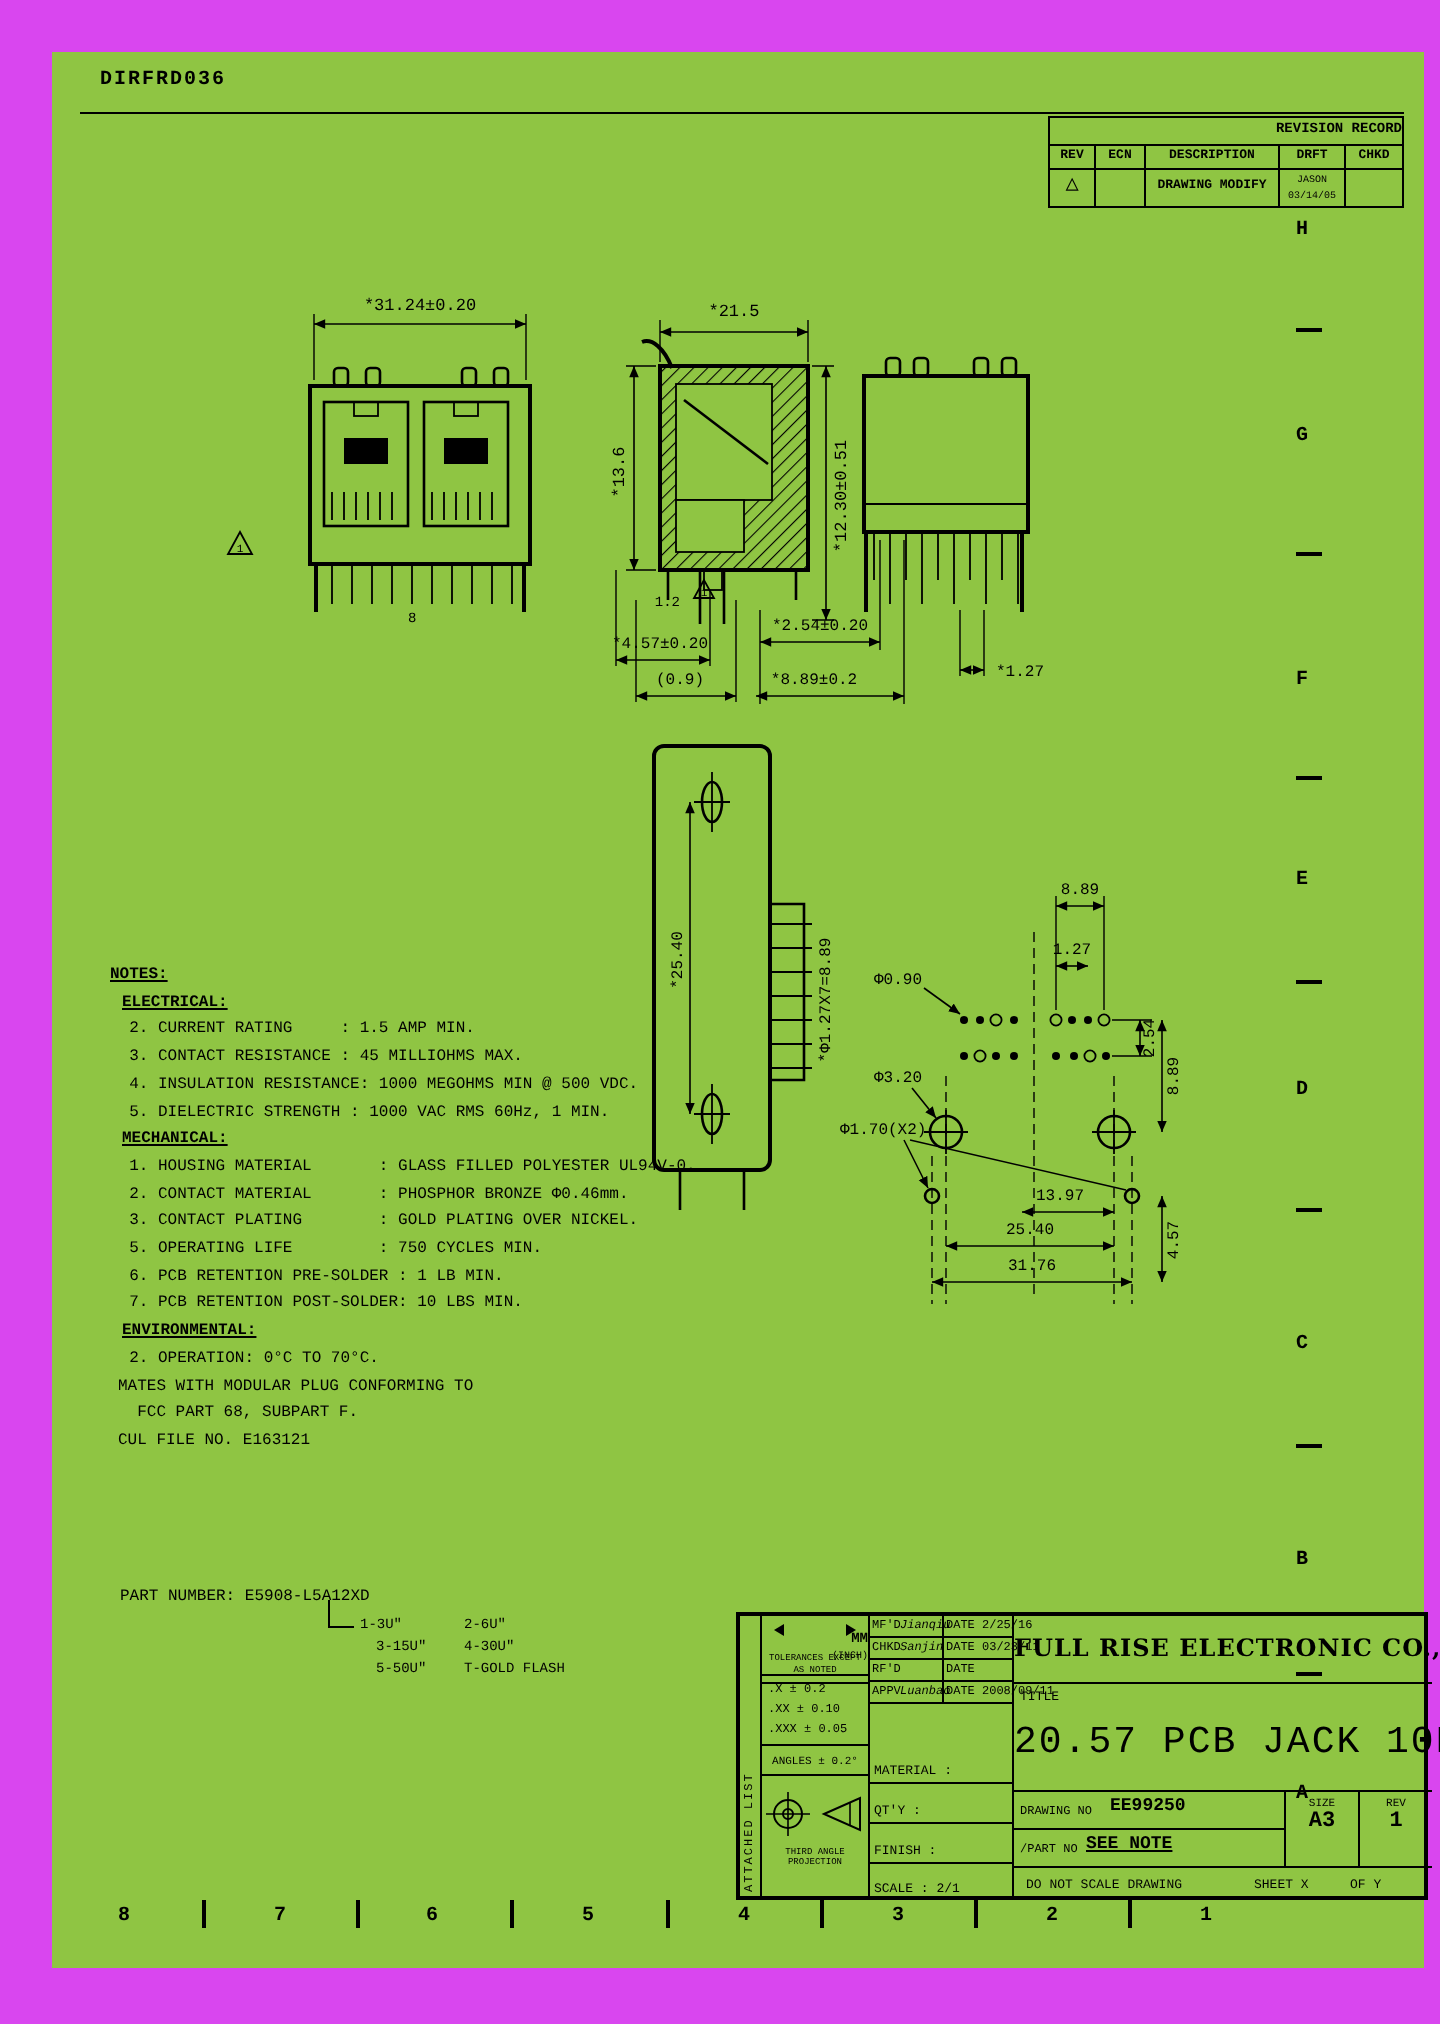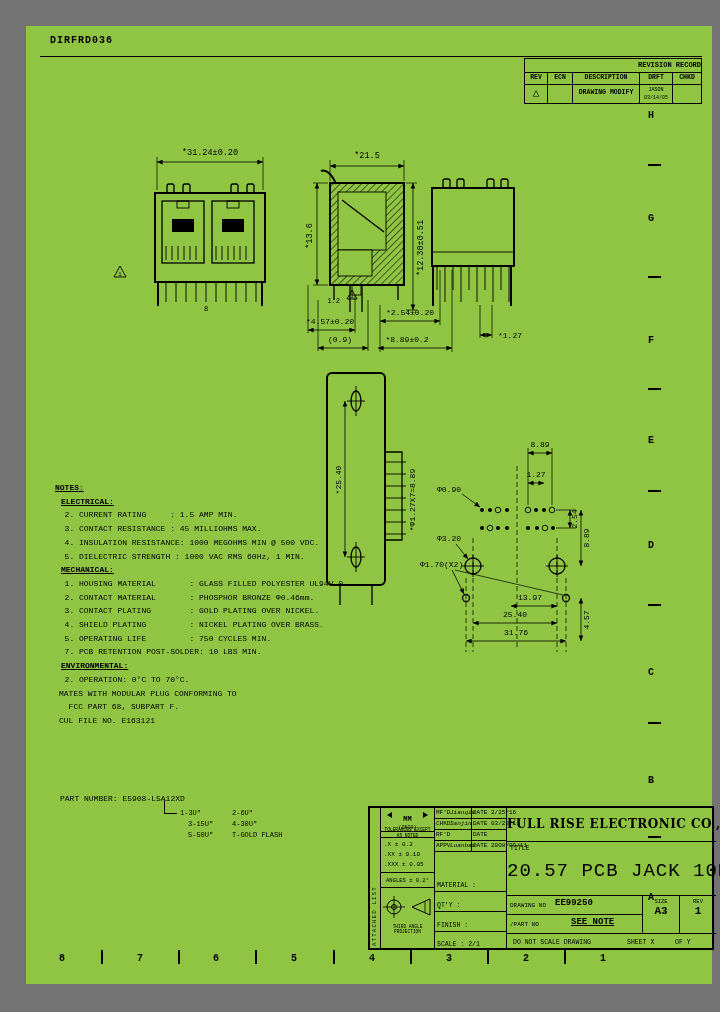--- a/index.html
+++ b/index.html
@@ -1,16 +1,16 @@
 <!DOCTYPE html>
 <html><head>
 <meta charset="utf-8">
 <style>
   html,body{margin:0;padding:0;background:#dfdff2;}
-  .page{position:relative;width:720px;height:1012px;background:#737373;overflow:hidden;
+  .page{position:relative;width:720px;height:1012px;background:#d946ef;overflow:hidden;
         font-family:"Liberation Mono",monospace;color:#000;}
   .abs{position:absolute;}
   .t{font-family:"Liberation Mono",monospace;color:#000;}
   .sheet{position:absolute;left:26px;top:26px;width:686px;height:958px;background:#8fc543;}
   .bb{border:1px solid #000;box-sizing:border-box;}
   .nl{white-space:pre;font-size:8px;line-height:13.7px;}
   .nh{font-weight:bold;text-decoration:underline;}
   svg text{font-family:"Liberation Mono",monospace;fill:#000;}
   .dim{stroke:#000;stroke-width:0.8;}
   .ext{stroke:#000;stroke-width:0.7;}
@@ -250,22 +250,22 @@
     <div class="nl nh">NOTES:</div>
     <div class="nl nh" style="padding-left:6px;">ELECTRICAL:</div>
     <div class="nl">  2. CURRENT RATING     : 1.5 AMP MIN.</div>
     <div class="nl">  3. CONTACT RESISTANCE : 45 MILLIOHMS MAX.</div>
     <div class="nl">  4. INSULATION RESISTANCE: 1000 MEGOHMS MIN @ 500 VDC.</div>
     <div class="nl">  5. DIELECTRIC STRENGTH : 1000 VAC RMS 60Hz, 1 MIN.</div>
     <div class="nl nh" style="padding-left:6px;">MECHANICAL:</div>
     <div class="nl">  1. HOUSING MATERIAL       : GLASS FILLED POLYESTER UL94V-0.</div>
     <div class="nl">  2. CONTACT MATERIAL       : PHOSPHOR BRONZE Φ0.46mm.</div>
     <div class="nl">  3. CONTACT PLATING        : GOLD PLATING OVER NICKEL.</div>
-    <div class="nl">  4. SHIELD PLATING         : NICKEL PLATING OVER BRASS.</div>
     <div class="nl">  5. OPERATING LIFE         : 750 CYCLES MIN.</div>
+    <div class="nl">  6. PCB RETENTION PRE-SOLDER : 1 LB MIN.</div>
     <div class="nl">  7. PCB RETENTION POST-SOLDER: 10 LBS MIN.</div>
     <div class="nl nh" style="padding-left:6px;">ENVIRONMENTAL:</div>
     <div class="nl">  2. OPERATION: 0°C TO 70°C.</div>
     <div class="nl" style="padding-left:4px;">MATES WITH MODULAR PLUG CONFORMING TO</div>
     <div class="nl" style="padding-left:4px;">  FCC PART 68, SUBPART F.</div>
     <div class="nl" style="padding-left:4px;">CUL FILE NO. E163121</div>
   </div>
 
   <div class="abs nl" style="left:60px;top:792px;font-size:8px;">PART NUMBER: E5908-L5A12XD</div>
   <div class="abs" style="left:164px;top:800px;width:12px;height:13px;border-left:1px solid #000;border-bottom:1px solid #000;"></div>
@@ -284,21 +284,21 @@
     </div>
   </div>
 
   <div class="abs" style="left:368px;top:806px;width:346px;height:144px;border:2px solid #000;box-sizing:border-box;">
 
     <div class="abs" style="left:0;top:0;width:11px;height:100%;border-right:1px solid #000;box-sizing:border-box;">
       <span style="position:absolute;left:1px;top:138px;font-size:6px;letter-spacing:1px;white-space:nowrap;transform:rotate(-90deg);transform-origin:0 0;">ATTACHED LIST</span>
     </div>
 
     <div class="abs" style="left:11px;top:0;width:54px;height:100%;border-right:1px solid #000;box-sizing:border-box;">
-      <div class="abs" style="left:0;top:0;width:100%;height:24px;border-bottom:1px solid #000;text-align:center;box-sizing:border-box;">
+      <div class="abs" style="left:0;top:0;width:100%;height:34px;border-bottom:1px solid #000;text-align:right;box-sizing:border-box;">
         <span style="position:absolute;left:6px;top:4px;width:0;height:0;border-top:3px solid transparent;border-bottom:3px solid transparent;border-right:5px solid #000;"></span>
         <span style="position:absolute;right:6px;top:4px;width:0;height:0;border-top:3px solid transparent;border-bottom:3px solid transparent;border-left:5px solid #000;"></span>
         <span style="font-size:7px;font-weight:bold;line-height:10px;">MM</span>
         <span style="display:block;font-size:5px;line-height:5px;">(INCH)</span>
       </div>
       <div class="abs" style="left:0;top:18px;width:100%;height:12px;border-bottom:1px solid #000;font-size:4.5px;text-align:center;line-height:5.5px;padding-top:1px;box-sizing:border-box;">TOLERANCES EXCEPT AS NOTED</div>
       <div class="abs tbtxt" style="left:3px;top:33px;">.X  ± 0.2</div>
       <div class="abs tbtxt" style="left:3px;top:43px;">.XX ± 0.10</div>
       <div class="abs tbtxt" style="left:3px;top:53px;">.XXX ± 0.05</div>
       <div class="abs" style="left:0;top:64px;width:100%;height:16px;border-top:1px solid #000;border-bottom:1px solid #000;font-size:5.5px;text-align:center;line-height:15px;box-sizing:border-box;">ANGLES ± 0.2°</div>
@@ -354,21 +354,21 @@
       <div class="abs" style="left:0;top:34px;width:100%;height:54px;border-bottom:1.5px solid #000;box-sizing:border-box;">
         <span class="tbtxt" style="left:3px;top:3px;font-size:6.5px;">TITLE</span>
         <span style="position:absolute;left:0;top:18px;width:100%;text-align:center;font-size:19px;letter-spacing:1px;white-space:nowrap;">20.57 PCB JACK 10P</span>
       </div>
       <div class="abs" style="left:0;top:88px;width:135px;height:19px;border-bottom:1px solid #000;box-sizing:border-box;">
         <span class="tbtxt" style="left:3px;top:6px;font-size:6px;">DRAWING NO</span>
         <span class="tbtxt" style="left:48px;top:4px;font-size:9px;font-weight:bold;">EE99250</span>
       </div>
       <div class="abs" style="left:0;top:107px;width:135px;height:19px;border-bottom:1.5px solid #000;box-sizing:border-box;">
         <span class="tbtxt" style="left:3px;top:6px;font-size:6px;">/PART NO</span>
-        <span class="tbtxt" style="left:64px;top:4px;font-size:9px;font-weight:bold;text-decoration:underline;">SEE NOTE</span>
+        <span class="tbtxt" style="left:36px;top:4px;font-size:9px;font-weight:bold;text-decoration:underline;">SEE NOTE</span>
       </div>
       <div class="abs" style="left:135px;top:88px;width:37px;height:38px;border-left:1px solid #000;border-bottom:1.5px solid #000;text-align:center;box-sizing:border-box;">
         <span style="display:block;font-size:5.5px;padding-top:2px;">SIZE</span>
         <span style="display:block;font-size:11px;font-weight:bold;">A3</span>
       </div>
       <div class="abs" style="left:172px;top:88px;width:37px;height:38px;border-left:1px solid #000;border-bottom:1.5px solid #000;text-align:center;box-sizing:border-box;">
         <span style="display:block;font-size:5.5px;padding-top:2px;">REV</span>
         <span style="display:block;font-size:11px;font-weight:bold;">1</span>
       </div>
       <div class="abs" style="left:0;top:126px;width:100%;height:18px;box-sizing:border-box;">

